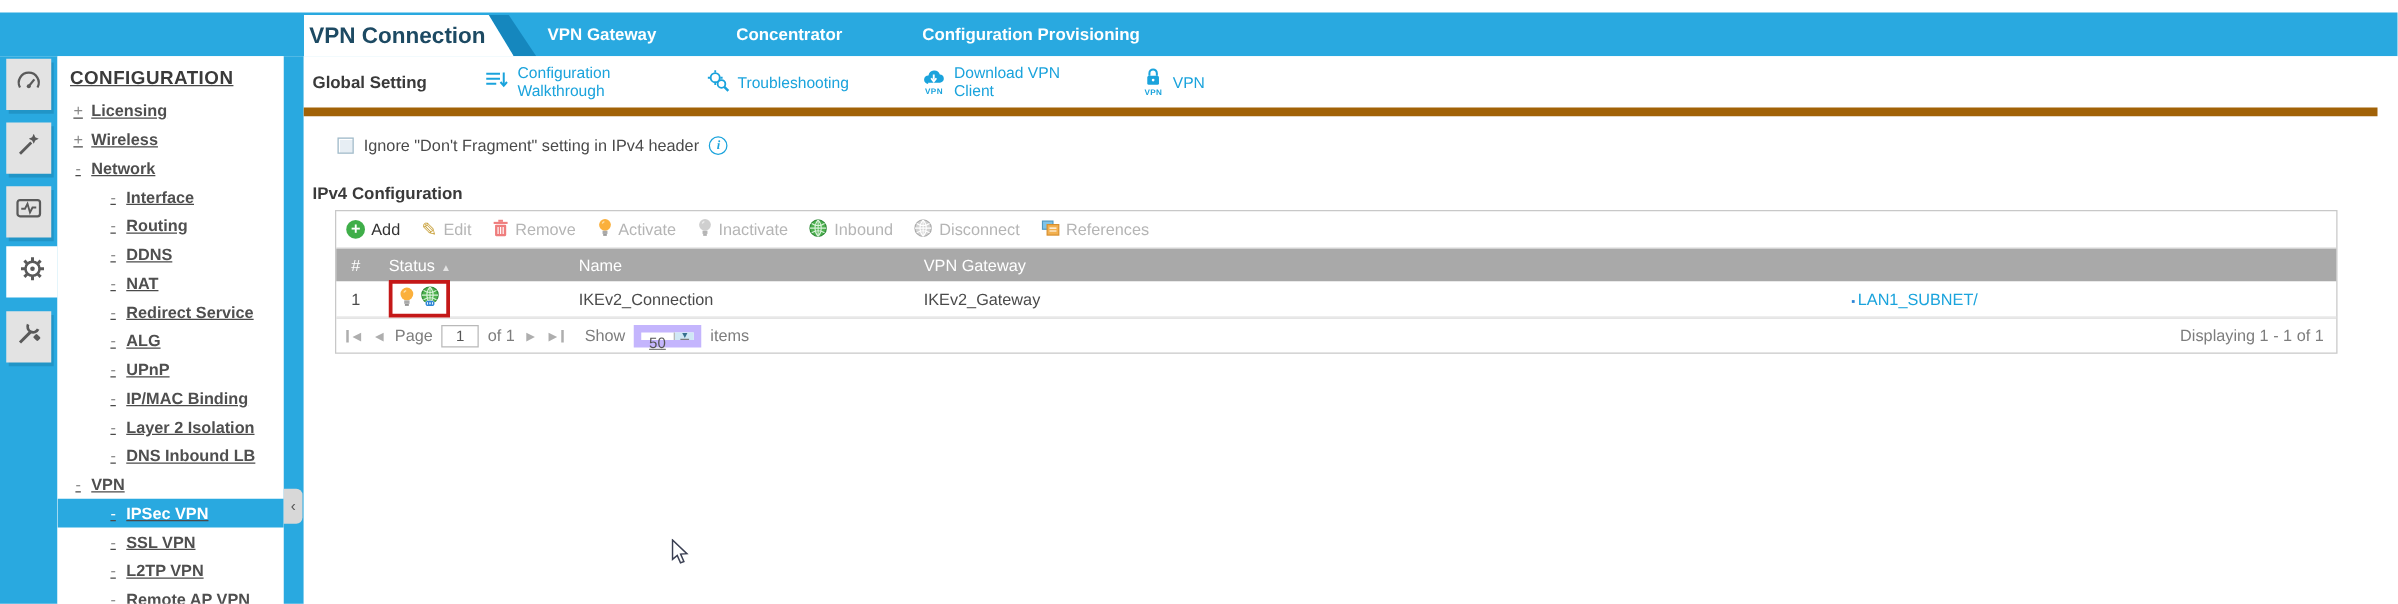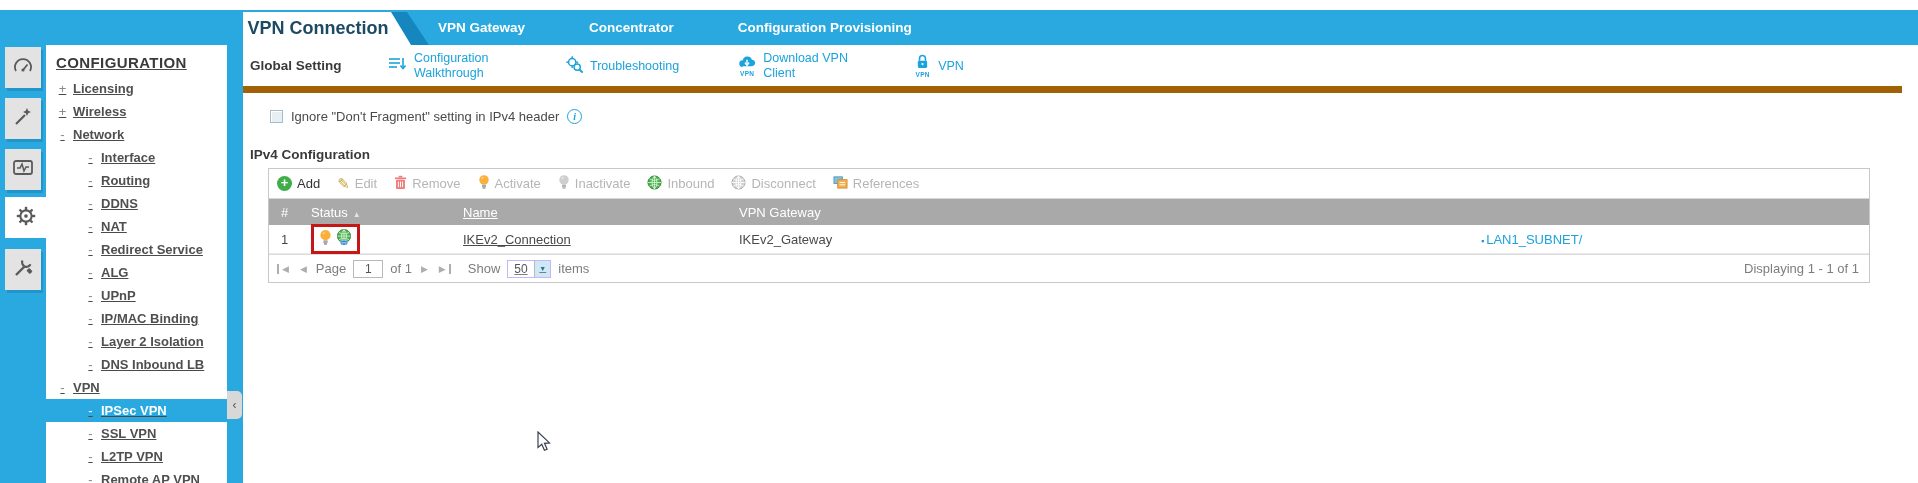--- a/index.html
+++ b/index.html
@@ -62,36 +62,36 @@
   .toolbar { display:flex; align-items:center; height:30px; padding-left:8px; gap:17px;
     border-bottom:1px solid #d6d6d6; }
   .tbtn { display:inline-flex; align-items:center; gap:5px; cursor:pointer; color:#b5b5b5; }
   .tbtn.enabled { color:#333; }
   .add-ic { width:15px; height:15px; border-radius:50%; background:#3fae49; color:#fff; font-weight:bold;
     font-size:13px; line-height:14px; text-align:center; display:inline-block; }
   .pencil { color:#c9a13b; font-size:15px; }
 
   .thead { display:flex; align-items:center; height:26px; background:#a9a9a9; color:#fff; }
   .tr { display:flex; align-items:center; height:29px; border-bottom:1px solid #e9e9e9; }
-  .c1{width:36px;padding-left:12px;} .c2{width:150px;padding-left:6px;} .c3{width:276px;padding-left:8px;text-decoration:underline;}
+  .c1{width:36px;padding-left:12px;} .c2{width:150px;padding-left:6px;} .c3{width:276px;padding-left:8px;}
   .c4{width:742px;padding-left:8px;} .c5{flex:1;padding-left:8px;}
   .sort { font-size:8px; color:#e3e3e3; margin-left:5px; }
   .status-box { display:inline-flex; align-items:center; gap:4px; border:3px solid #c41818;
     padding:2px 5px; background:#fff; }
   .plink { color:#1aa3dc; cursor:pointer; text-decoration:none; display:inline-flex; align-items:baseline; gap:2px; }
   .pbul { color:#2e86d6; font-size:9px; }
 
   .tfoot { display:flex; align-items:center; height:28px; border-top:1px solid #dcdcdc;
     color:#7d7d7d; padding:0 10px 0 8px; gap:7px; }
   .pg { color:#aeaeae; font-size:9px; cursor:pointer; padding:0 2px; }
   .pg.bar-l { border-left:2px solid #aeaeae; padding-left:3px; }
   .pg.bar-r { border-right:2px solid #aeaeae; padding-right:3px; }
   .pg-input { width:30px; height:18px; border:1px solid #b9b9b9; text-align:center; font-size:12px;
     color:#555; font-family:inherit; }
-  .sel { display:inline-flex; height:18px; border:1px solid #c4b5fd; background:#fff; cursor:pointer;text-decoration:underline; }
+  .sel { display:inline-flex; height:18px; border:6px solid #c4b5fd; background:#fff; cursor:pointer;text-decoration:underline; }
   .sel .val { padding:0 6px; line-height:17px; font-size:12px; color:#555; min-width:26px; }
   .sel .arr { width:16px; background:#cfe8f5; border-left:1px solid #b9b9b9; color:#35708e;
     font-size:7px; display:flex; align-items:center; justify-content:center; }
   .displaying { margin-left:auto; color:#7d7d7d; }
 
   .cursor { position:absolute; left:537px; top:431px; z-index:9; }
 </style>
 </head>
 <body>
 

